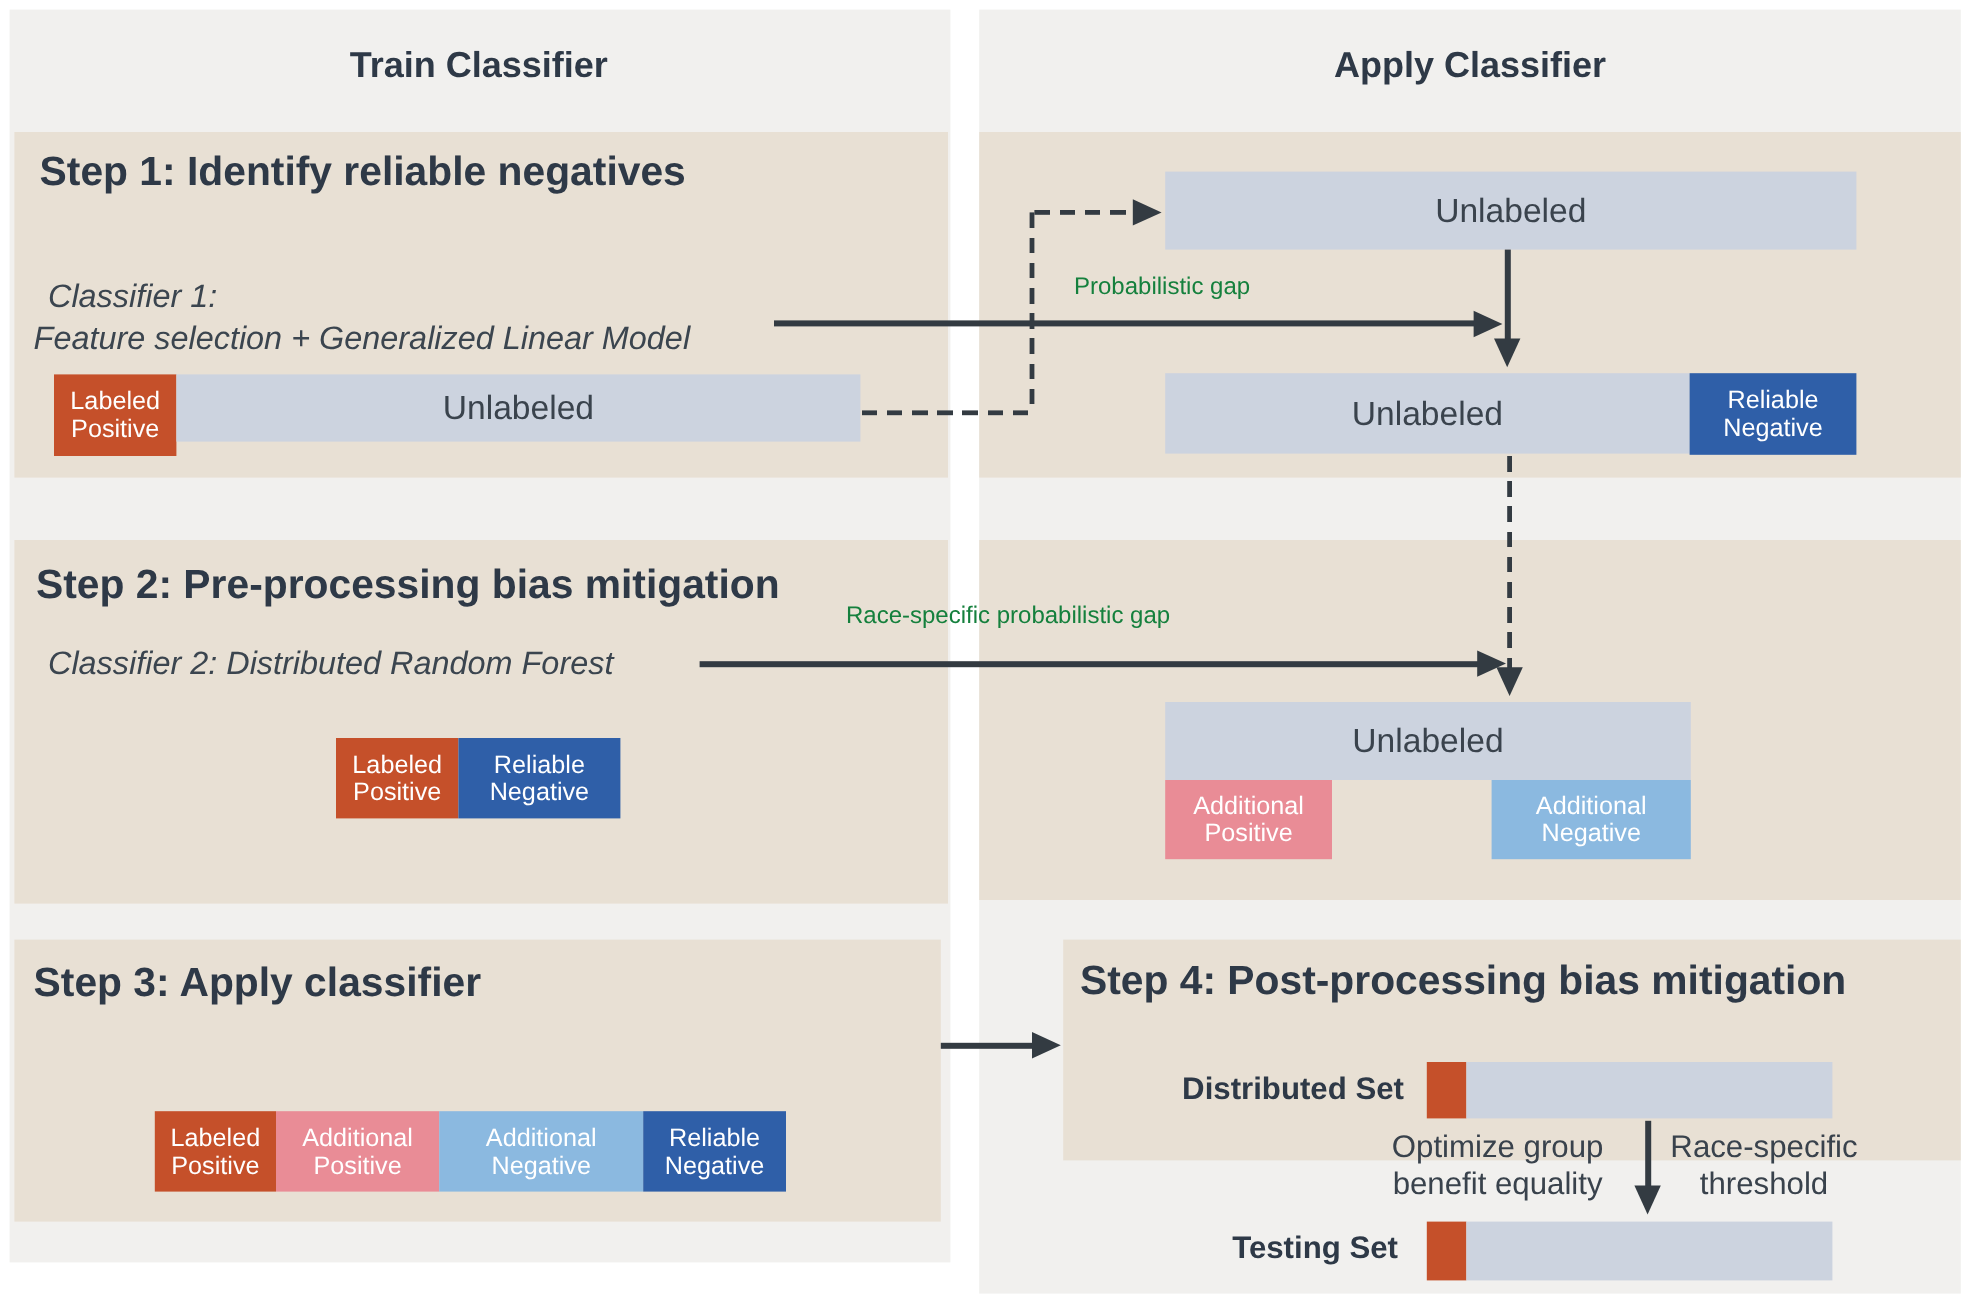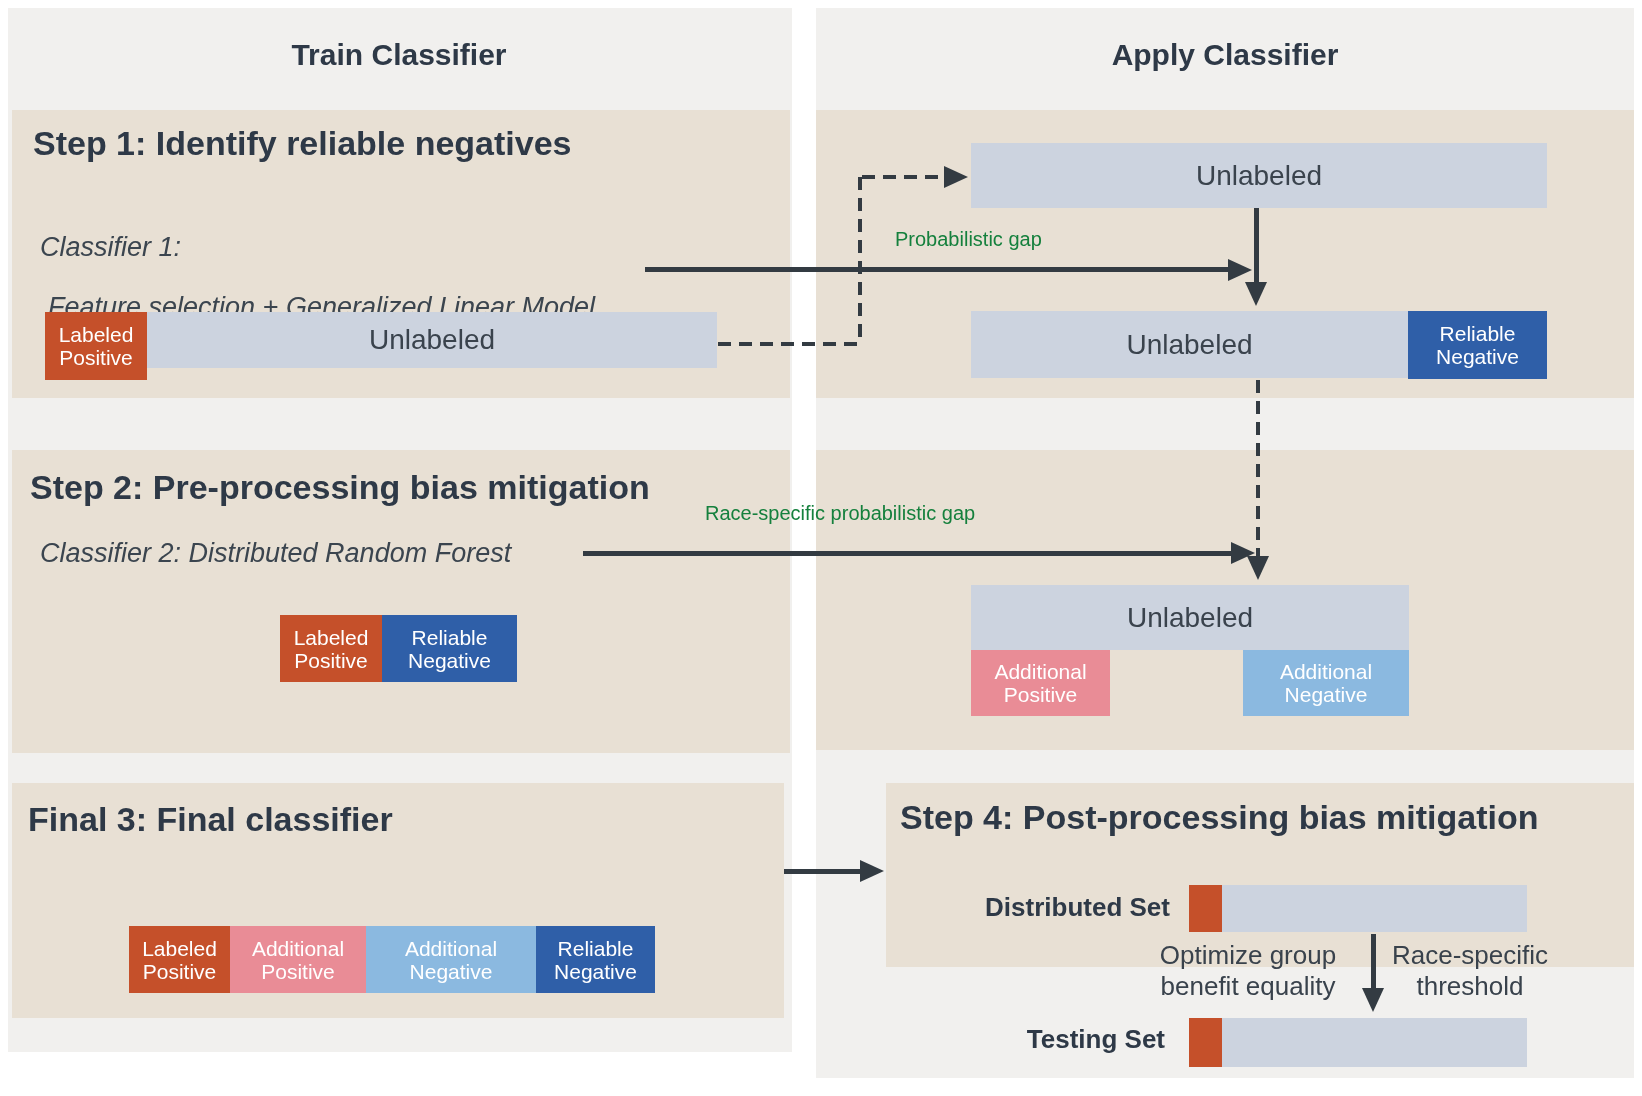--- a/index.html
+++ b/index.html
@@ -43,21 +43,21 @@
 
   <div class="abs panel" style="left:12px;top:110px;width:778px;height:288px;"></div>
   <div class="abs panel" style="left:816px;top:110px;width:818px;height:288px;"></div>
   <div class="abs panel" style="left:12px;top:450px;width:778px;height:303px;"></div>
   <div class="abs panel" style="left:816px;top:450px;width:818px;height:300px;"></div>
   <div class="abs panel" style="left:12px;top:783px;width:772px;height:235px;"></div>
   <div class="abs panel" style="left:886px;top:783px;width:748px;height:184px;"></div>
 
   <div class="abs steptitle" style="left:33px;top:124px;">Step 1: Identify reliable negatives</div>
   <div class="abs classifier" style="left:40px;top:230px;">Classifier 1:</div>
-  <div class="abs classifier" style="left:48px;top:265px;margin-top:25px;">Feature selection + Generalized Linear Model</div>
+  <div class="abs classifier" style="left:28px;top:265px;">Feature selection + Generalized Linear Model</div>
   <div class="abs barseg seg-orange seglabel" style="left:45px;top:312px;width:102px;height:68px;">Labeled Positive</div>
   <div class="abs barseg bar-unlabeled" style="left:147px;top:312px;width:570px;height:56px;">Unlabeled</div>
 
   <div class="abs barseg bar-unlabeled" style="left:971px;top:143px;width:576px;height:65px;">Unlabeled</div>
   <div class="abs gaplabel" style="left:895px;top:228px;">Probabilistic gap</div>
   <div class="abs barseg bar-unlabeled" style="left:971px;top:311px;width:437px;height:67px;">Unlabeled</div>
   <div class="abs barseg seg-blue seglabel" style="left:1408px;top:311px;width:139px;height:68px;">Reliable Negative</div>
 
   <div class="abs hline" style="left:645px;top:267px;width:585px;"></div>
   <div class="abs ah-right" style="left:1228px;top:259px;"></div>
@@ -79,21 +79,21 @@
   <div class="abs hline" style="left:583px;top:551px;width:650px;"></div>
   <div class="abs ah-right" style="left:1231px;top:542px;"></div>
 
   <div class="abs vdash" style="left:1256px;top:380px;height:178px;"></div>
   <div class="abs ah-down" style="left:1247px;top:556px;"></div>
 
   <div class="abs barseg bar-unlabeled" style="left:971px;top:585px;width:438px;height:65px;">Unlabeled</div>
   <div class="abs barseg seg-pink seglabel" style="left:971px;top:650px;width:139px;height:66px;">Additional Positive</div>
   <div class="abs barseg seg-lblue seglabel" style="left:1243px;top:650px;width:166px;height:66px;">Additional Negative</div>
 
-  <div class="abs steptitle" style="left:28px;top:800px;">Final 3: Final classifier</div>
+  <div class="abs steptitle" style="left:28px;top:800px;">Step 3: Apply classifier</div>
   <div class="abs barseg seg-orange seglabel" style="left:129px;top:926px;width:101px;height:67px;">Labeled Positive</div>
   <div class="abs barseg seg-pink seglabel" style="left:230px;top:926px;width:136px;height:67px;">Additional Positive</div>
   <div class="abs barseg seg-lblue seglabel" style="left:366px;top:926px;width:170px;height:67px;">Additional Negative</div>
   <div class="abs barseg seg-blue seglabel" style="left:536px;top:926px;width:119px;height:67px;">Reliable Negative</div>
 
   <div class="abs hline" style="left:784px;top:869px;width:78px;"></div>
   <div class="abs ah-right" style="left:860px;top:860px;"></div>
 
   <div class="abs steptitle" style="left:900px;top:798px;">Step 4: Post-processing bias mitigation</div>
 

